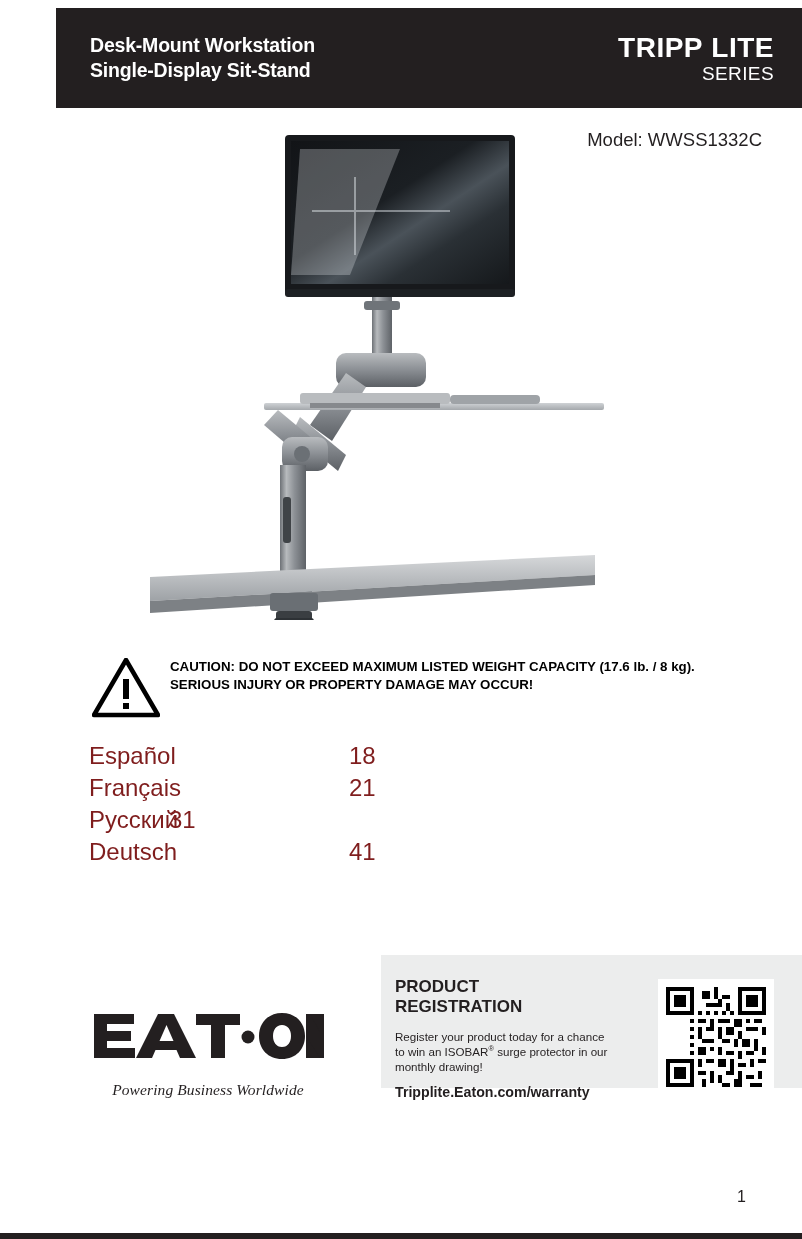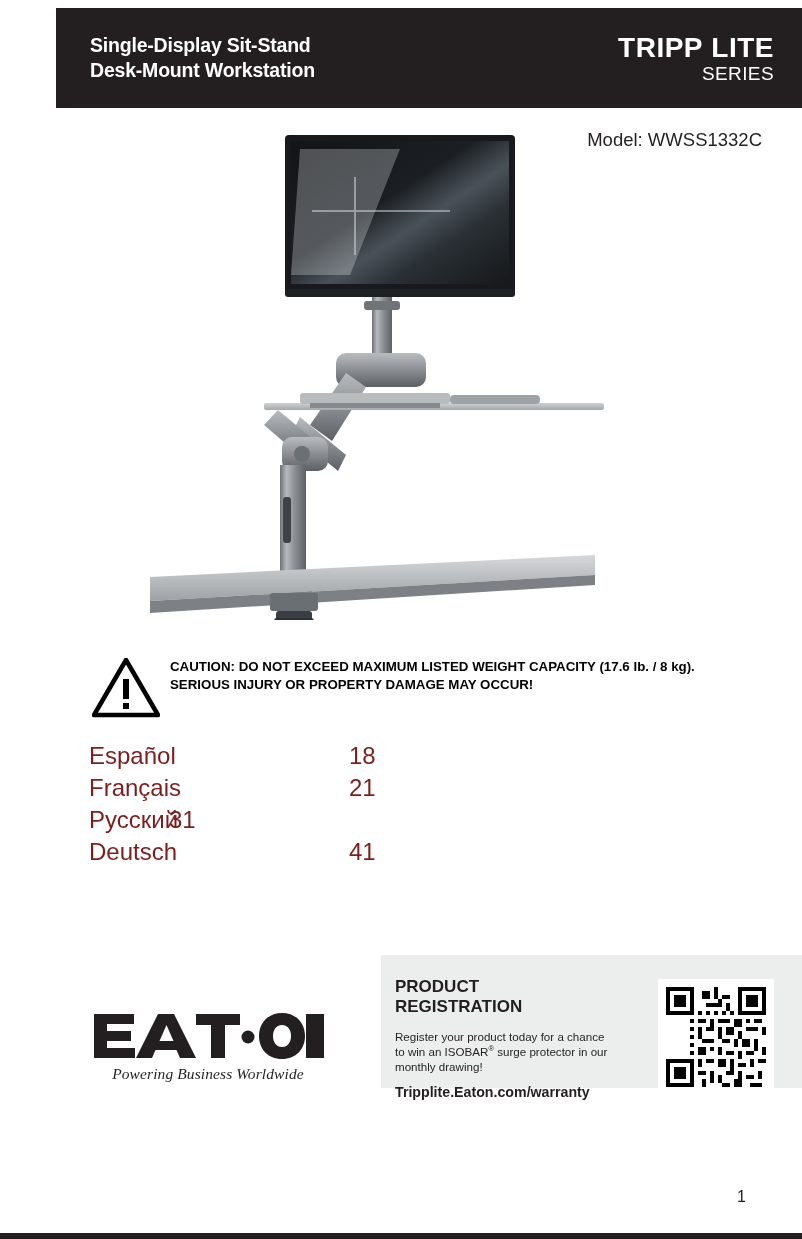--- a/index.html
+++ b/index.html
@@ -187,21 +187,21 @@
     top: 1010px;
     width: 232px;
     text-align: center;
   }
   .eaton-mark { display: block; }
   .eaton-tag {
     font-family: "Liberation Serif", serif;
     font-style: italic;
     font-size: 15.5px;
     color: #231f20;
-    margin-top: 3px;
+    margin-top: 19px;
     letter-spacing: 0.1px;
   }
 
   
   .page-number {
     position: absolute;
     right: 56px;
     top: 1188px;
     font-size: 16px;
     color: #231f20;
@@ -218,22 +218,22 @@
 </style>
 </head>
 <body>
 
 <div class="page">
 
   <div class="left-gutter"></div>
 
   <div class="header">
     <div class="header-title">
+      <div>Desk-Mount Workstation</div>
       <div>Single-Display Sit-Stand</div>
-      <div>Desk-Mount Workstation</div>
     </div>
     <div class="brand">
       <div class="brand-top">
         <span class="brand-tripp">TRIPP</span>
         <span class="brand-lite">LITE</span>
       </div>
       <div class="brand-bottom">SERIES</div>
     </div>
   </div>
 

